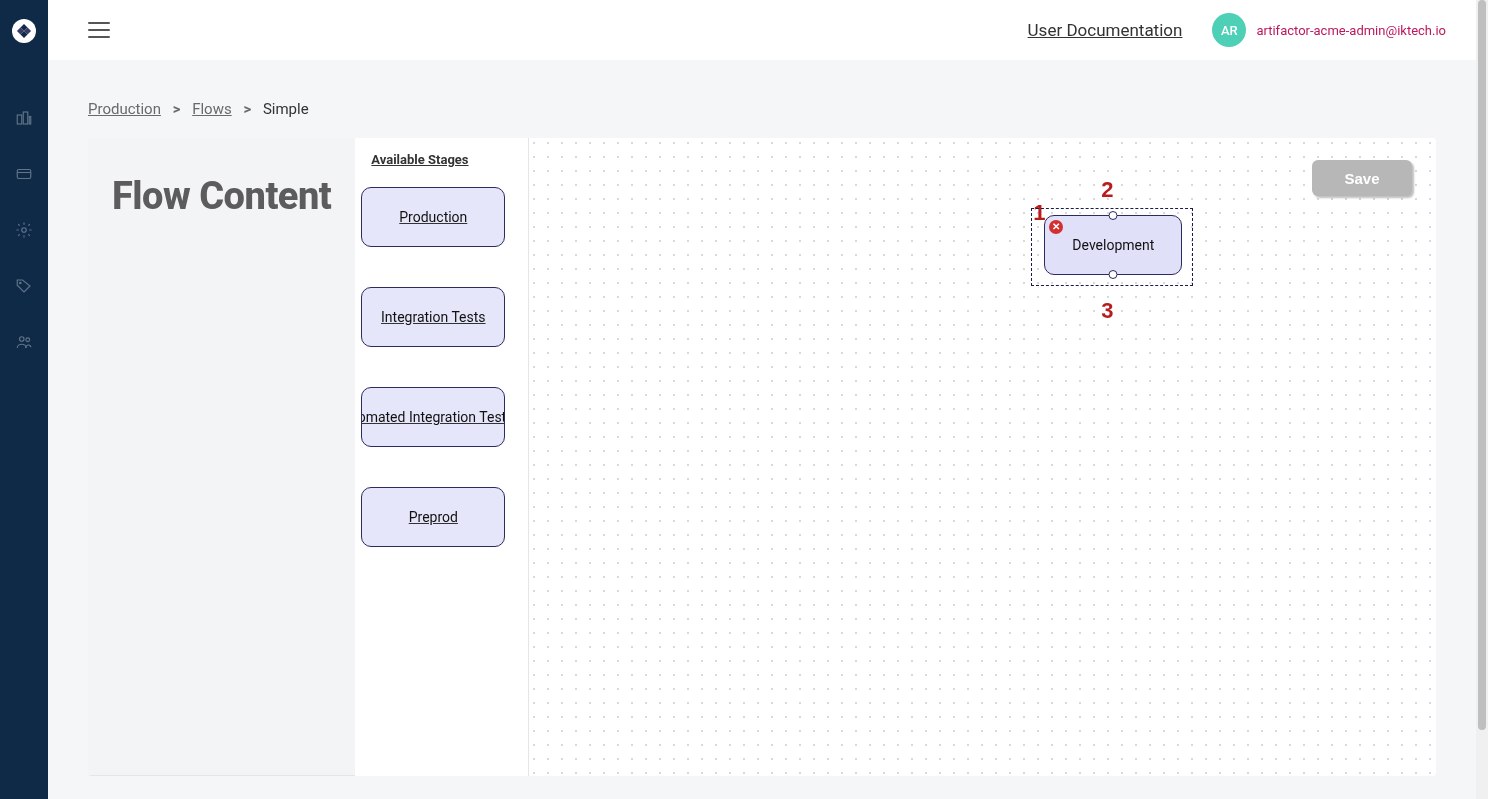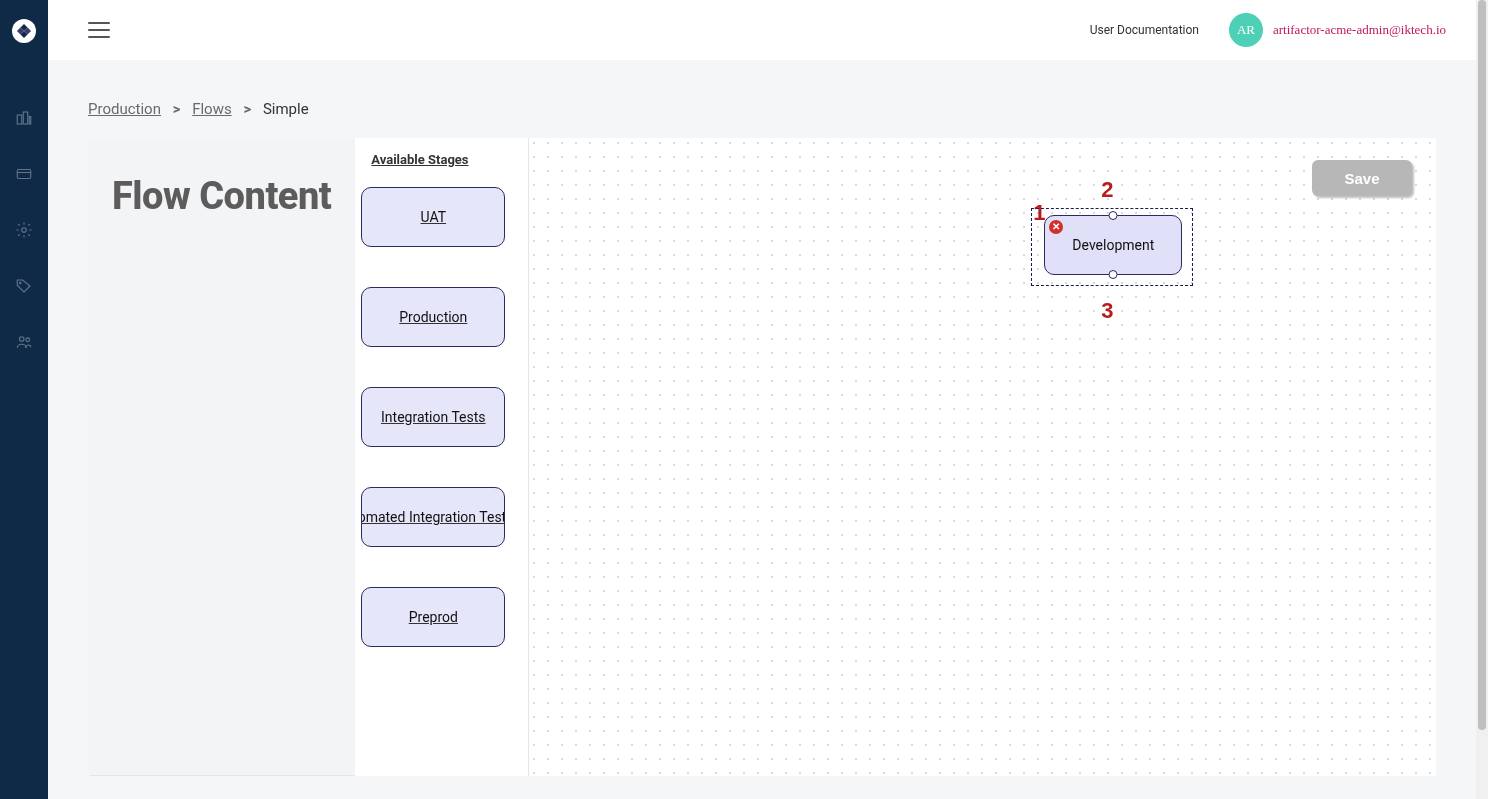--- a/index.html
+++ b/index.html
@@ -75,29 +75,29 @@
       border-radius: 1px;
       width: 100%;
     }
     .header-right {
       display: flex;
       align-items: center;
       gap: 30px;
     }
     .doc-link {
       color: #333;
-      font-size: 12px;
-      cursor: pointer;
+      font-size: 17px;
+      cursor: pointer;
+      text-decoration: underline;
     }
     .user-block {
       display: flex;
       align-items: center;
       gap: 10px;
       cursor: pointer;
-      font-family: Liberation Serif, serif;
     }
     .avatar {
       width: 34px;
       height: 34px;
       border-radius: 50%;
       background: #4dd0b5;
       display: flex;
       align-items: center;
       justify-content: center;
       color: #fff;
@@ -376,21 +376,20 @@
   </div>
 
   <div class="card">
     <div class="card-header">
       <h1 class="card-title">Flow Content</h1>
     </div>
     <div class="card-body">
 
       <div class="stages-panel">
         <div class="stages-title">Available Stages</div>
-        <div class="stage-card">UAT</div>
         <div class="stage-card">Production</div>
         <div class="stage-card">Integration Tests</div>
         <div class="stage-card">tomated Integration Tests</div>
         <div class="stage-card">Preprod</div>
       </div>
 
       <div class="canvas">
         <button class="save-btn">Save</button>
 
         <div class="anno" style="top:39px; left:572px;">2</div>

